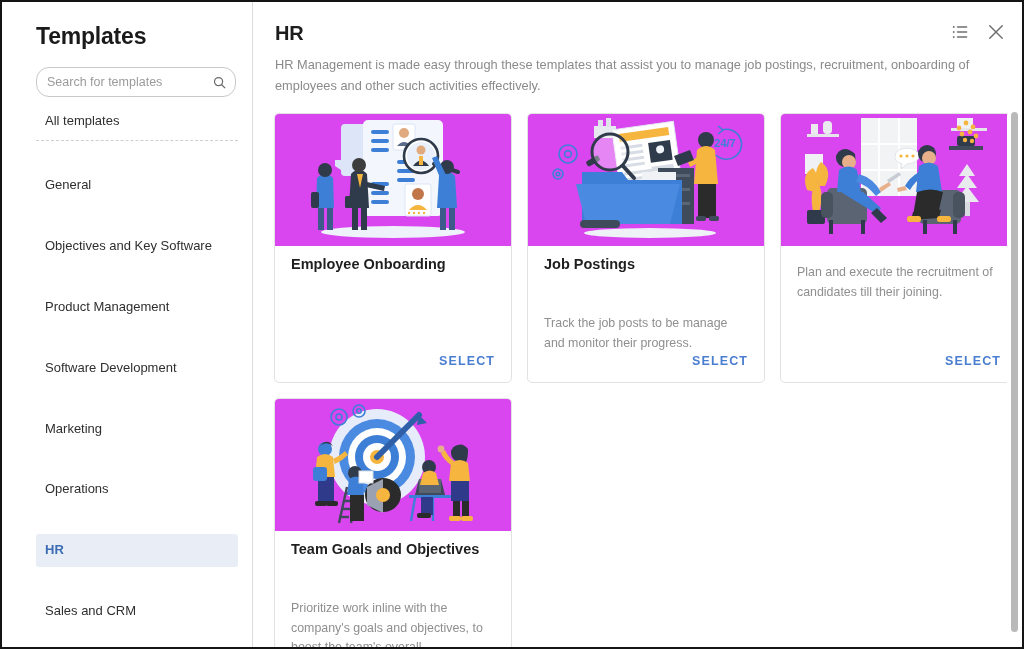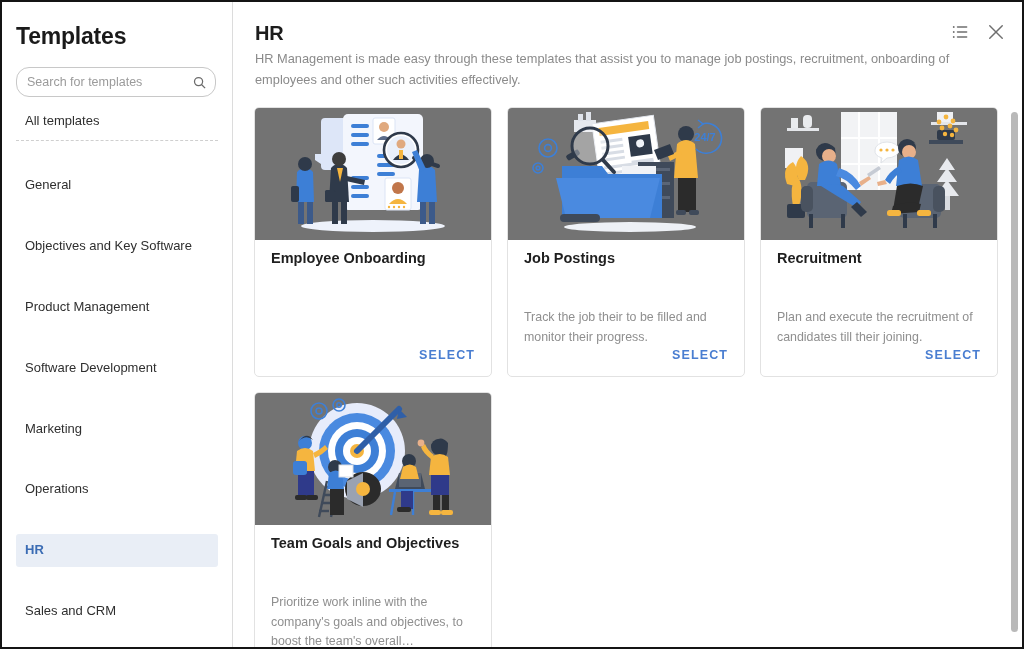--- a/index.html
+++ b/index.html
@@ -9,20 +9,21 @@
     background: #ffffff;
     overflow: hidden;
   }
   .window {
     position: relative;
     width: 1024px; height: 649px;
     border: 2px solid #141414;
     background: #ffffff;
     display: flex;
     overflow: hidden;
+    padding-left: 20px;
   }
 
   
   .sidebar {
     width: 231px;
     flex: 0 0 231px;
     height: 100%;
     background: #ffffff;
     border-right: 1px solid #dcdcdc;
     padding: 0;
@@ -97,21 +98,21 @@
     padding: 20px 34px 0 22px;
     position: relative;
   }
   .main-title {
     font-size: 20px;
     font-weight: 700;
     color: #1d1d1d;
     letter-spacing: -0.1px;
   }
   .main-desc {
-    margin-top: 4px;
+    margin-top: 10px;
     font-size: 12.8px;
     line-height: 1.62;
     color: #8b8b8b;
     max-width: 730px;
   }
   .head-actions {
     position: absolute;
     top: 20px; right: 16px;
     display: flex;
     align-items: center;
@@ -137,21 +138,21 @@
     flex-direction: column;
     overflow: hidden;
     cursor: pointer;
   }
   .card-art {
     height: 132px;
     flex: 0 0 132px;
     display: flex;
     align-items: center;
     justify-content: center;
-    background: #737373;
+    background: #d946ef;
     overflow: hidden;
   }
   .card-art svg { display: block; }
   .card-body {
     padding: 9px 16px 0 16px;
     flex: 1;
     display: flex;
     flex-direction: column;
     gap: 32px;
   }
@@ -369,21 +370,21 @@
             </g>
             <g fill="none" stroke="#3d7fd6" stroke-width="1.6">
               <path d="M176 14 a15 15 0 1 1 -6 25"></path>
               <path d="M172 10 l5 4 l-5 4"></path>
             </g>
             <text x="179" y="31" font-family="Liberation Sans, sans-serif" font-size="11" font-weight="700" fill="#3d7fd6" text-anchor="middle">24/7</text>
           </svg>
         </div>
         <div class="card-body">
           <div class="card-title">Job Postings</div>
-          <div class="card-desc">Track the job their to be filled and monitor their progress.</div>
+          <div class="card-desc">Track the job posts to be manage and monitor their progress.</div>
         </div>
         <div class="card-foot">
           <span class="select-link">SELECT</span>
         </div>
       </div>
 
       <div class="card">
         <div class="card-art">
           <svg viewBox="0 0 200 128" width="200" height="128" xmlns="http://www.w3.org/2000/svg">
             <rect x="62" y="2" width="56" height="78" fill="#f2f3f5"></rect>
@@ -454,21 +455,20 @@
               <path d="M118 76 q14 -5 26 0 l-4 18 l-26 6 z" fill="#2b2b2b"></path>
               <path d="M114 96 q16 -6 28 -2 l-2 8 l-28 2 z" fill="#2b2b2b"></path>
               <path d="M120 56 q-10 6 -14 14 l5 4 q6 -10 12 -12 z" fill="#3d7fd6"></path>
               <path d="M106 70 l-8 2 l1 4 l9 -2 z" fill="#e8b08a"></path>
               <rect x="108" y="100" width="14" height="6" rx="2.5" fill="#f5b53f"></rect>
               <rect x="138" y="100" width="14" height="6" rx="2.5" fill="#f5b53f"></rect>
             </g>
           </svg>
         </div>
         <div class="card-body">
-          <div class="card-title">Recruitment</div>
           <div class="card-desc">Plan and execute the recruitment of candidates till their joining.</div>
         </div>
         <div class="card-foot">
           <span class="select-link">SELECT</span>
         </div>
       </div>
 
       <div class="card">
         <div class="card-art">
           <svg viewBox="0 0 200 128" width="200" height="128" xmlns="http://www.w3.org/2000/svg">

